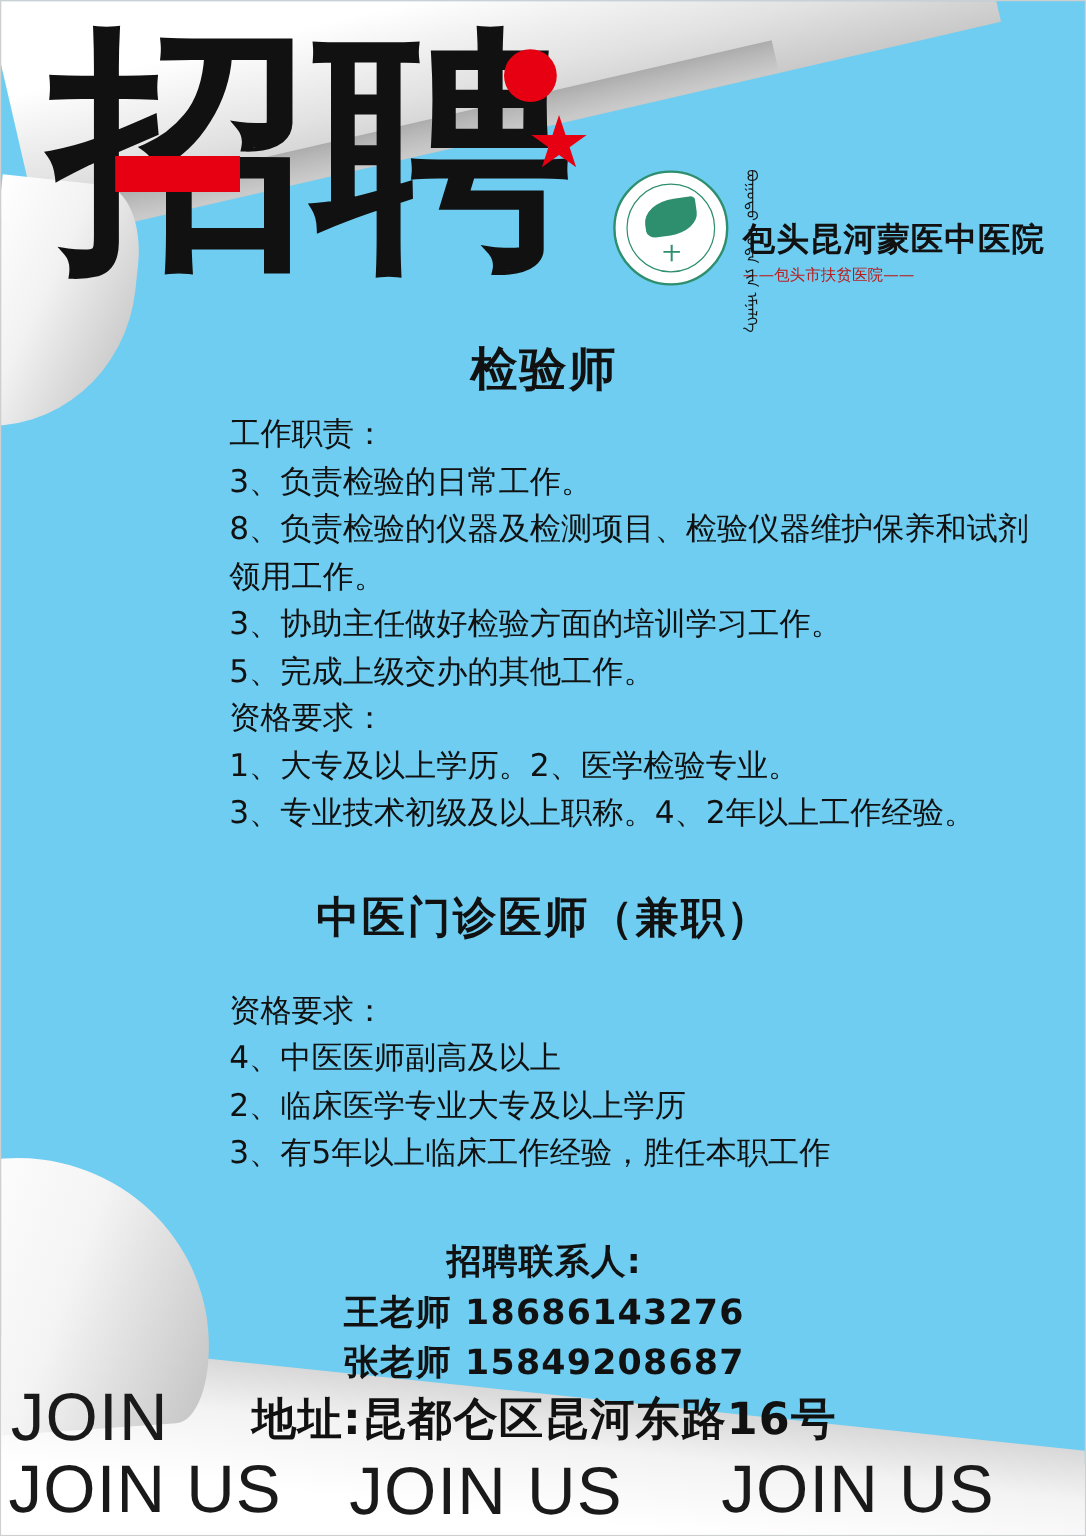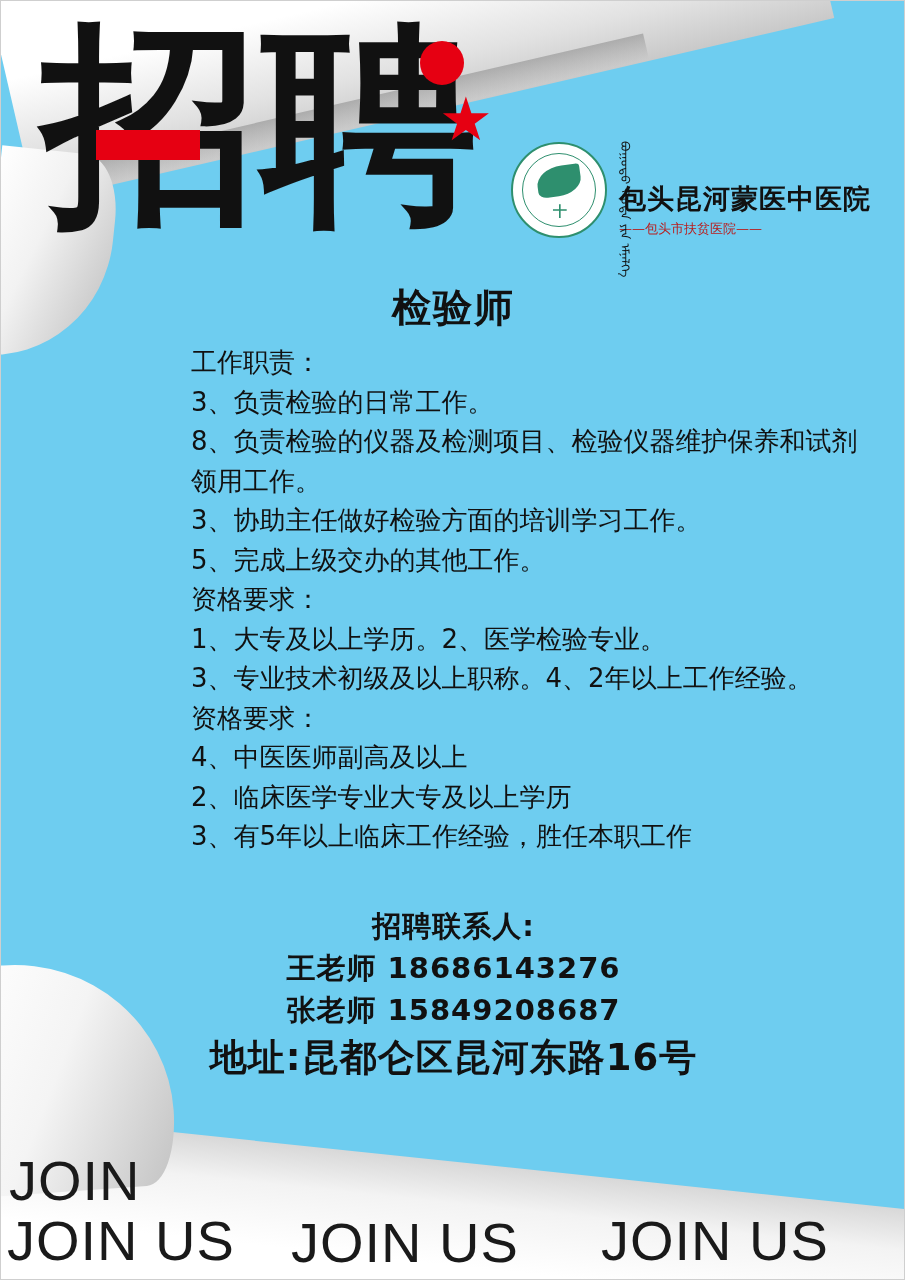--- a/index.html
+++ b/index.html
@@ -337,20 +337,21 @@
       <div class="line">工作职责：</div>
       <div class="line">3、负责检验的日常工作。</div>
       <div class="line">8、负责检验的仪器及检测项目、检验仪器维护保养和试剂领用工作。</div>
       <div class="line">3、协助主任做好检验方面的培训学习工作。</div>
       <div class="line">5、完成上级交办的其他工作。</div>
       <div class="line">资格要求：</div>
       <div class="line">1、大专及以上学历。2、医学检验专业。</div>
       <div class="line">3、专业技术初级及以上职称。4、2年以上工作经验。</div>
     </div>
 
+    <div class="job-title second">中医门诊医师（兼职）</div>
 
     <div class="body-block">
       <div class="line">资格要求：</div>
       <div class="line">4、中医医师副高及以上</div>
       <div class="line">2、临床医学专业大专及以上学历</div>
       <div class="line">3、有5年以上临床工作经验，胜任本职工作</div>
     </div>
 
     <div class="contact">
       <div>招聘联系人:</div>

